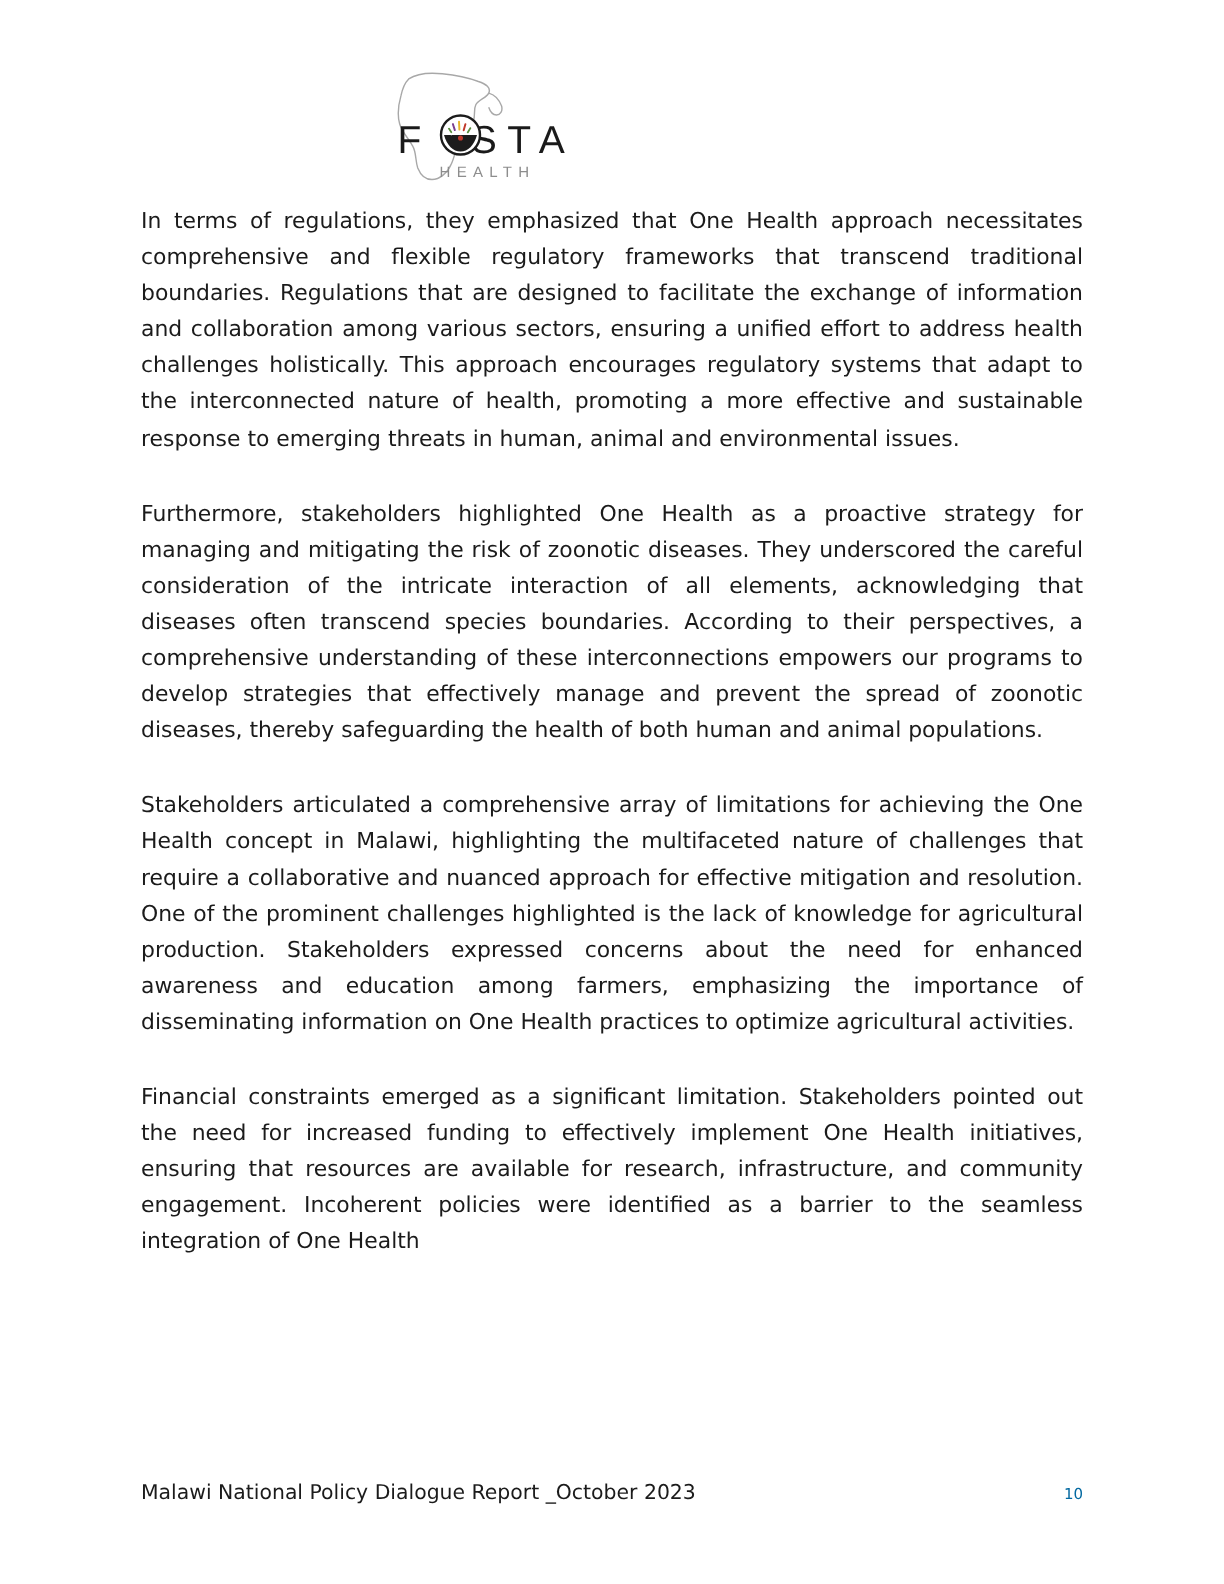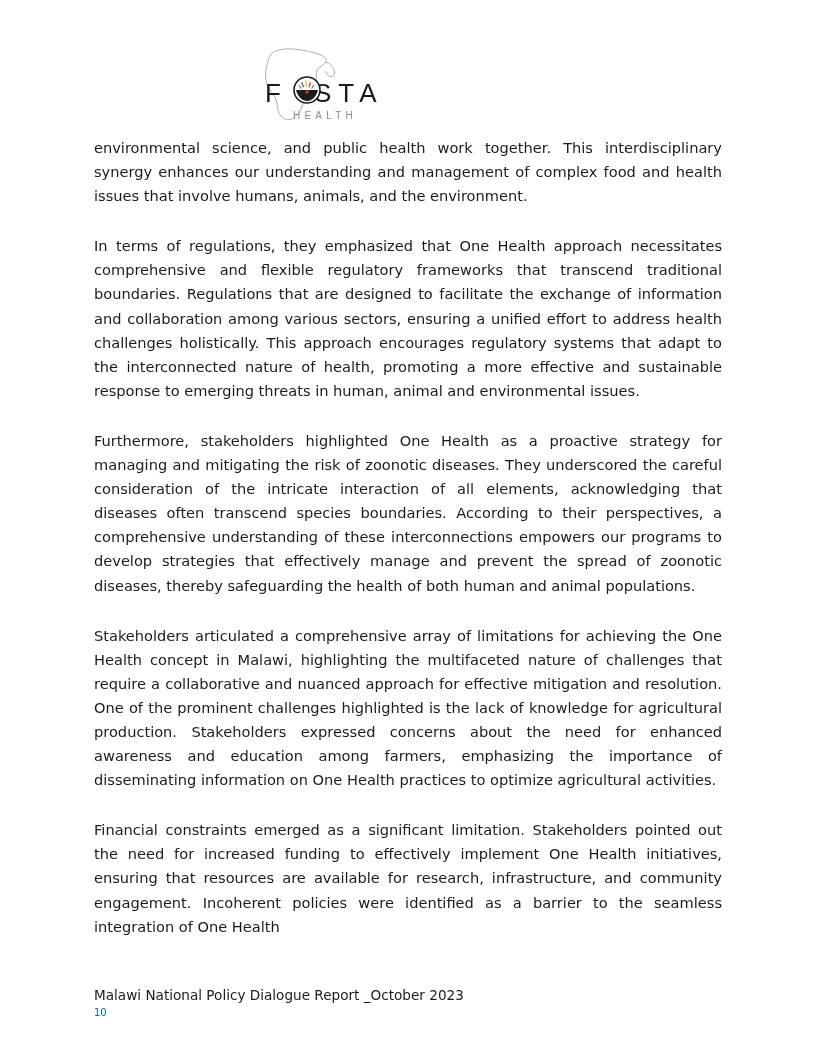--- a/index.html
+++ b/index.html
@@ -110,21 +110,20 @@
 
   
   .footer {
     position: absolute;
     left: 94px;
     top: 986px;
     width: 628px;
     display: flex;
     align-items: baseline;
     justify-content: space-between;
-    flex-direction: column;
   }
   .footer-text {
     font-size: 13.6px;
     color: #1b1b1b;
     line-height: 18px;
   }
   .footer-page {
     font-size: 10px;
     color: #0369a1;
     line-height: 18px;
@@ -161,21 +160,20 @@
         <rect x="40" y="19" width="2.4" height="9" rx="1.1" fill="#5a8f3d" transform="rotate(32 41 24)"></rect>
         <rect x="15" y="20" width="2.4" height="8" rx="1.1" fill="#5a8f3d" transform="rotate(-34 16 24)"></rect>
         <circle cx="30" cy="34" r="3.4" fill="#c0392b"></circle>
       </svg>
 
       <div class="logo-sub">HEALTH</div>
     </div>
   </div>
 
   <div class="content">
-    <p class="para">environmental science, and public health work together. This interdisciplinary synergy enhances our understanding and management of complex food and health issues that involve humans, animals, and the environment.</p>
     <p class="para">In terms of regulations, they emphasized that One Health approach necessitates comprehensive and flexible regulatory frameworks that transcend traditional boundaries. Regulations that are designed to facilitate the exchange of information and collaboration among various sectors, ensuring a unified effort to address health challenges holistically. This approach encourages regulatory systems that adapt to the interconnected nature of health, promoting a more effective and sustainable response to emerging threats in human, animal and environmental issues.</p>
     <p class="para">Furthermore, stakeholders highlighted One Health as a proactive strategy for managing and mitigating the risk of zoonotic diseases. They underscored the careful consideration of the intricate interaction of all elements, acknowledging that diseases often transcend species boundaries. According to their perspectives, a comprehensive understanding of these interconnections empowers our programs to develop strategies that effectively manage and prevent the spread of zoonotic diseases, thereby safeguarding the health of both human and animal populations.</p>
     <p class="para">Stakeholders articulated a comprehensive array of limitations for achieving the One Health concept in Malawi, highlighting the multifaceted nature of challenges that require a collaborative and nuanced approach for effective mitigation and resolution.  One of the prominent challenges highlighted is the lack of knowledge for agricultural production. Stakeholders expressed concerns about the need for enhanced awareness and education among farmers, emphasizing the importance of disseminating information on One Health practices to optimize agricultural activities.</p>
     <p class="para last">Financial constraints emerged as a significant limitation. Stakeholders pointed out the need for increased funding to effectively implement One Health initiatives, ensuring that resources are available for research, infrastructure, and community engagement. Incoherent policies were identified as a barrier to the seamless integration of One Health</p>
   </div>
 
   <div class="footer">
     <span class="footer-text">Malawi National Policy Dialogue Report _October 2023</span>
     <span class="footer-page">10</span>
   </div>

